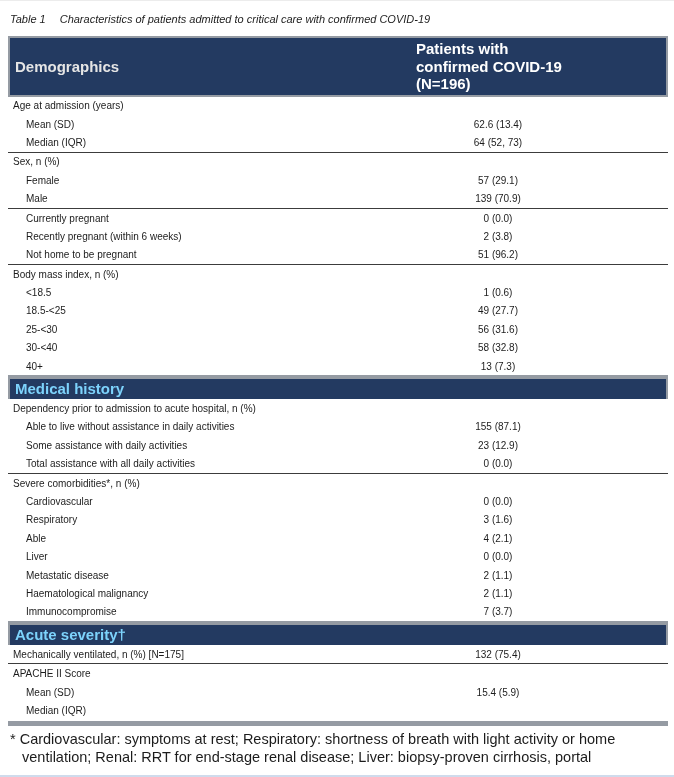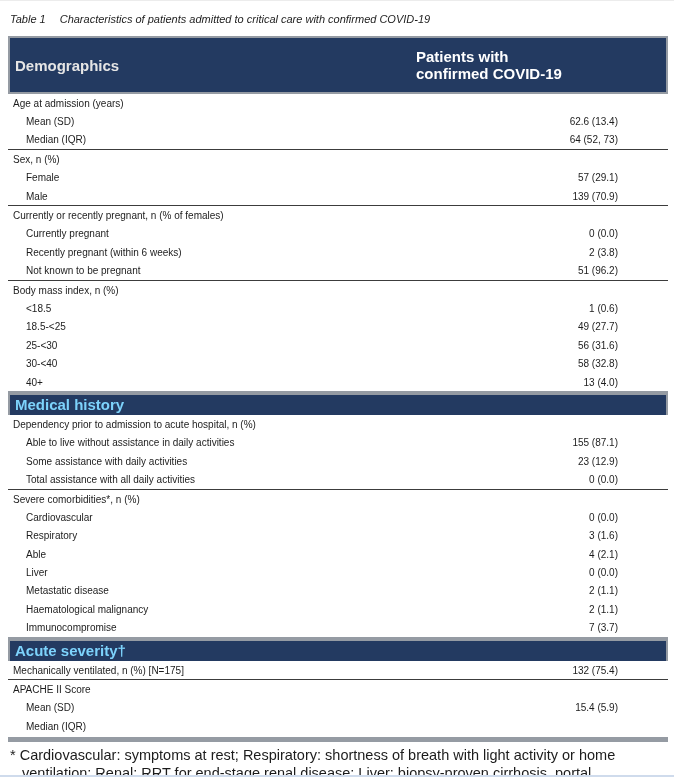--- a/index.html
+++ b/index.html
@@ -25,21 +25,21 @@
     display:flex;min-height:58px;padding:2px 0;
   }
   .th-left{flex:1;display:flex;align-items:center;padding-left:5px;
     color:#e5e5e5;font-weight:bold;font-size:15px;}
   .th-right{width:250px;align-self:center;text-align:left;
     color:#fff;font-weight:bold;font-size:15px;line-height:17.5px;padding-right:6px;}
   .row{display:flex;height:var(--rowh);align-items:center;font-size:10px;}
   .lbl{flex:1;white-space:nowrap;overflow:hidden;}
   .lbl.group{padding-left:5px;}
   .lbl.sub{padding-left:18px;}
-  .val{width:290px;text-align:right;padding-right:50px;white-space:nowrap;}
+  .val{width:290px;text-align:center;padding-right:50px;white-space:nowrap;}
   .divider{border-top:1px solid var(--divider);height:0;}
   .section-bar{
     height:24px;line-height:19px;background:var(--navy);color:#7dd3fc;
     font-weight:bold;font-size:15px;padding-left:5px;
     border-top:4px solid var(--gray);border-left:2px solid var(--gray);border-right:2px solid var(--gray);
   }
   .thick-bar{height:5px;background:var(--gray);margin-top:1px;}
   .footnote{font-size:14.5px;line-height:18.2px;padding-top:4px;}
   .fn-line-0{padding-left:2px;white-space:nowrap;}
   .fn-line-1{padding-left:14px;white-space:nowrap;}
@@ -54,20 +54,21 @@
     <span class="cap-label">Table 1</span><span>Characteristics of patients admitted to critical care with confirmed COVID-19</span>
   </div>
 
   <div class="table">
 
     <div class="thead">
       <div class="th-left">Demographics</div>
       <div class="th-right">
         <div>Patients with</div>
         <div>confirmed COVID-19</div>
+        <div>(N=196)</div>
       </div>
     </div>
 
     <div id="table-body">
         <div class="row">
           <div class="lbl group">Age at admission (years)</div>
         </div>
         <div class="row">
           <div class="lbl sub">Mean (SD)</div>
           <div class="val">62.6 (13.4)</div>
@@ -83,32 +84,29 @@
         <div class="row">
           <div class="lbl sub">Female</div>
           <div class="val">57 (29.1)</div>
         </div>
         <div class="row">
           <div class="lbl sub">Male</div>
           <div class="val">139 (70.9)</div>
         </div>
         <div class="divider"></div>
         <div class="row">
-          <div class="lbl group">Currently or recently pregnant, n (% of females)</div>
-        </div>
-        <div class="row">
           <div class="lbl sub">Currently pregnant</div>
           <div class="val">0 (0.0)</div>
         </div>
         <div class="row">
           <div class="lbl sub">Recently pregnant (within 6 weeks)</div>
           <div class="val">2 (3.8)</div>
         </div>
         <div class="row">
-          <div class="lbl sub">Not known to be pregnant</div>
+          <div class="lbl sub">Not home to be pregnant</div>
           <div class="val">51 (96.2)</div>
         </div>
         <div class="divider"></div>
         <div class="row">
           <div class="lbl group">Body mass index, n (%)</div>
         </div>
         <div class="row">
           <div class="lbl sub">&lt;18.5</div>
           <div class="val">1 (0.6)</div>
         </div>
@@ -119,21 +117,21 @@
         <div class="row">
           <div class="lbl sub">25-&lt;30</div>
           <div class="val">56 (31.6)</div>
         </div>
         <div class="row">
           <div class="lbl sub">30-&lt;40</div>
           <div class="val">58 (32.8)</div>
         </div>
         <div class="row">
           <div class="lbl sub">40+</div>
-          <div class="val">13 (4.0)</div>
+          <div class="val">13 (7.3)</div>
         </div>
         <div class="section-bar">Medical history</div>
         <div class="row">
           <div class="lbl group">Dependency prior to admission to acute hospital, n (%)</div>
         </div>
         <div class="row">
           <div class="lbl sub">Able to live without assistance in daily activities</div>
           <div class="val">155 (87.1)</div>
         </div>
         <div class="row">

